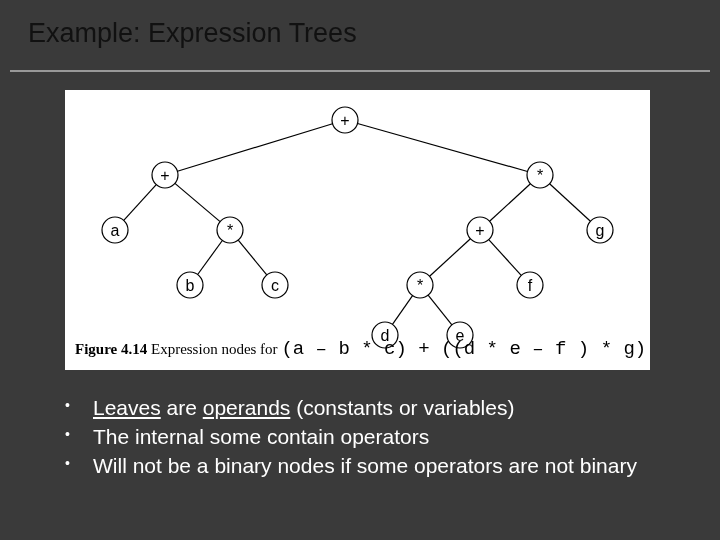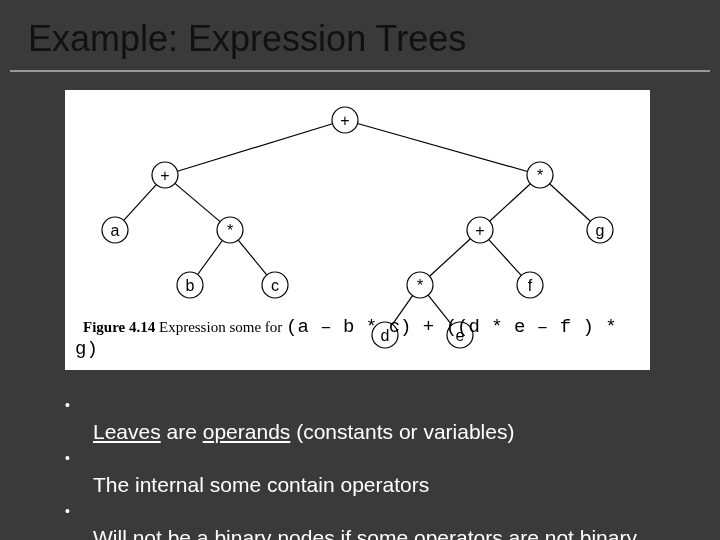--- a/index.html
+++ b/index.html
@@ -10,21 +10,21 @@
     background: #3a3a3a;
     font-family: Arial, sans-serif;
     overflow: hidden;
     position: relative;
   }
   .title {
     position: absolute;
     top: 18px;
     left: 28px;
     color: #111;
-    font-size: 36px;
+    font-size: 27px;
     font-weight: normal;
   }
   .title-underline {
     position: absolute;
     top: 70px;
     left: 10px;
     width: 700px;
     height: 2px;
     background: #999;
   }
@@ -61,21 +61,20 @@
   .caption {
     position: absolute;
     bottom: 10px;
     left: 10px;
     font-family: "Times New Roman", serif;
     font-size: 15px;
     color: #000;
   }
   .caption .fignum {
     font-weight: bold;
-    margin-left: 8px;
   }
   .caption .expr {
     font-family: "Courier New", monospace;
     font-size: 19px;
   }
   .bullets {
     position: absolute;
     top: 395px;
     left: 65px;
     width: 600px;
@@ -90,21 +89,20 @@
   }
   .bullet-dot {
     width: 28px;
     flex-shrink: 0;
     text-align: left;
     padding-top: 2px;
     font-size: 14px;
   }
   .bullet-text {
     flex: 1;
-    margin-top: 24px;
   }
   .bullet-text .u {
     text-decoration: underline;
   }
 </style>
 </head>
 <body>
 
 <div class="title">Example: Expression Trees</div>
 <div class="title-underline"></div>
@@ -145,21 +143,21 @@
       <text x="355" y="195" class="node-label">*</text>
       <circle cx="465" cy="195" r="13"></circle>
       <text x="465" y="195" class="node-label">f</text>
       <circle cx="320" cy="245" r="13"></circle>
       <text x="320" y="245" class="node-label">d</text>
       <circle cx="395" cy="245" r="13"></circle>
       <text x="395" y="245" class="node-label">e</text>
     </svg>
   <div class="caption">
     <span class="fignum">Figure 4.14</span>
-    <span>Expression some for</span>
+    <span>Expression nodes for</span>
     <span class="expr">(a – b * c) + ((d * e – f ) * g)</span>
   </div>
 </div>
 
 <div class="bullets" id="bullets">
     <div class="bullet-row">
       <div class="bullet-dot">•</div>
       <div class="bullet-text"><span class="u">Leaves</span> are <span class="u">operands</span> (constants or variables)</div>
     </div>
     <div class="bullet-row">

